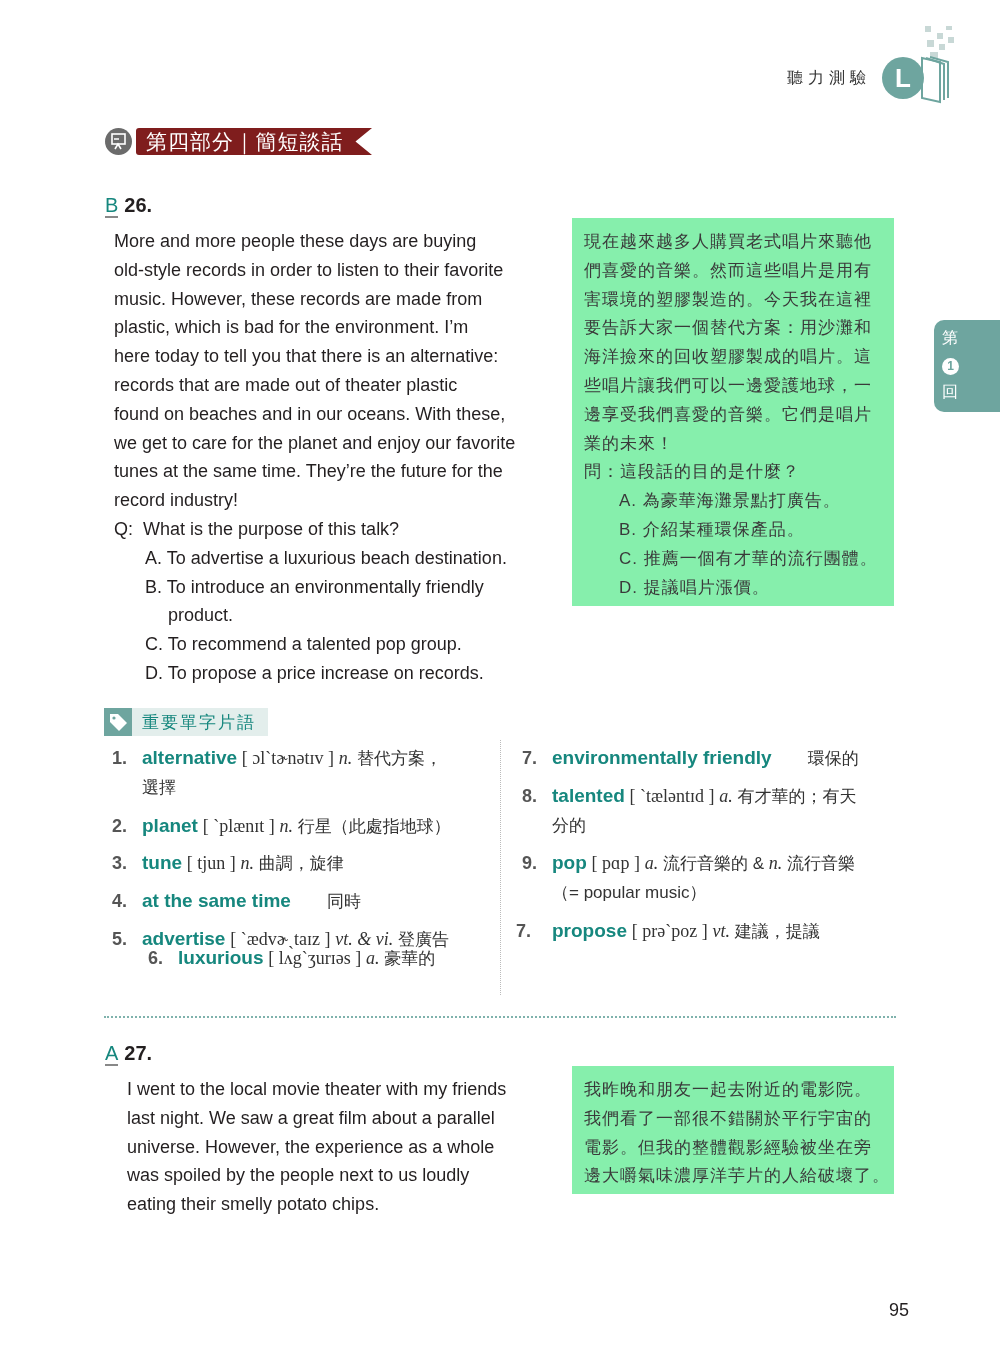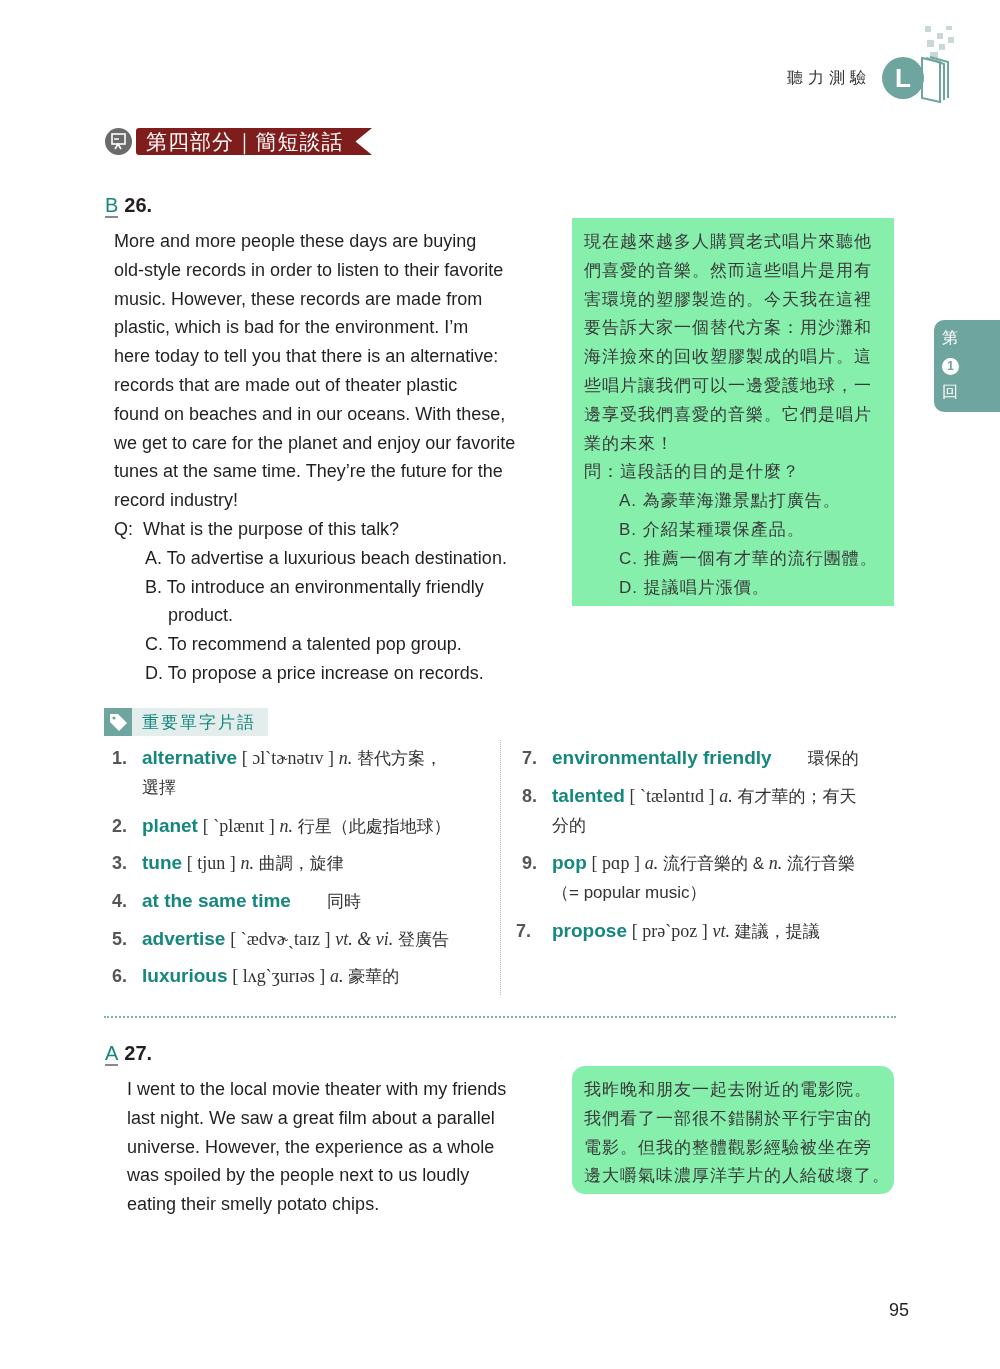--- a/index.html
+++ b/index.html
@@ -147,21 +147,21 @@
   </div>
   <div class="vitem" style="top:105px;">
     <span class="vnum">3.</span><span class="vword">tune</span> <span class="vipa">[ tjun ]</span> <span class="vpos">n.</span> <span>曲調，旋律</span>
   </div>
   <div class="vitem" style="top:143px;">
     <span class="vnum">4.</span><span class="vword">at the same time</span><span style="display:inline-block;width:36px"></span><span>同時</span>
   </div>
   <div class="vitem" style="top:181px;">
     <span class="vnum">5.</span><span class="vword">advertise</span> <span class="vipa">[ ˋædvɚˏtaɪz ]</span> <span class="vpos">vt. &amp; vi.</span> <span>登廣告</span>
   </div>
-  <div class="vitem" style="top:218px;">
+  <div class="vitem" style="top:200px;margin-left:36px;">
     <span class="vnum">6.</span><span class="vword">luxurious</span> <span class="vipa">[ lʌgˋʒurɪəs ]</span> <span class="vpos">a.</span> <span>豪華的</span>
   </div>
 </div>
 
 <div class="vdivider"></div>
 
 <div class="vocab-col" style="left:522px; top:743px;">
   <div class="vitem" style="top:0;">
     <span class="vnum">7.</span><span class="vword">environmentally friendly</span><span style="display:inline-block;width:36px"></span><span>環保的</span>
   </div>
@@ -185,20 +185,20 @@
 </div>
 
 <div class="en" style="left:127px; top:1075px;">
   <p>I went to the local movie theater with my friends</p>
   <p>last night. We saw a great film about a parallel</p>
   <p>universe. However, the experience as a whole</p>
   <p>was spoiled by the people next to us loudly</p>
   <p>eating their smelly potato chips.</p>
 </div>
 
-<div class="zh-box" style="left:572px; top:1066px; width:322px; height:128px;border-radius:13px;">
+<div class="zh-box" style="left:572px; top:1066px; width:322px; height:128px;">
   <p>我昨晚和朋友一起去附近的電影院。</p>
   <p>我們看了一部很不錯關於平行宇宙的</p>
   <p>電影。但我的整體觀影經驗被坐在旁</p>
   <p>邊大嚼氣味濃厚洋芋片的人給破壞了。</p>
 </div>
 
 <div class="page-num">95</div>
 
 </body></html>

